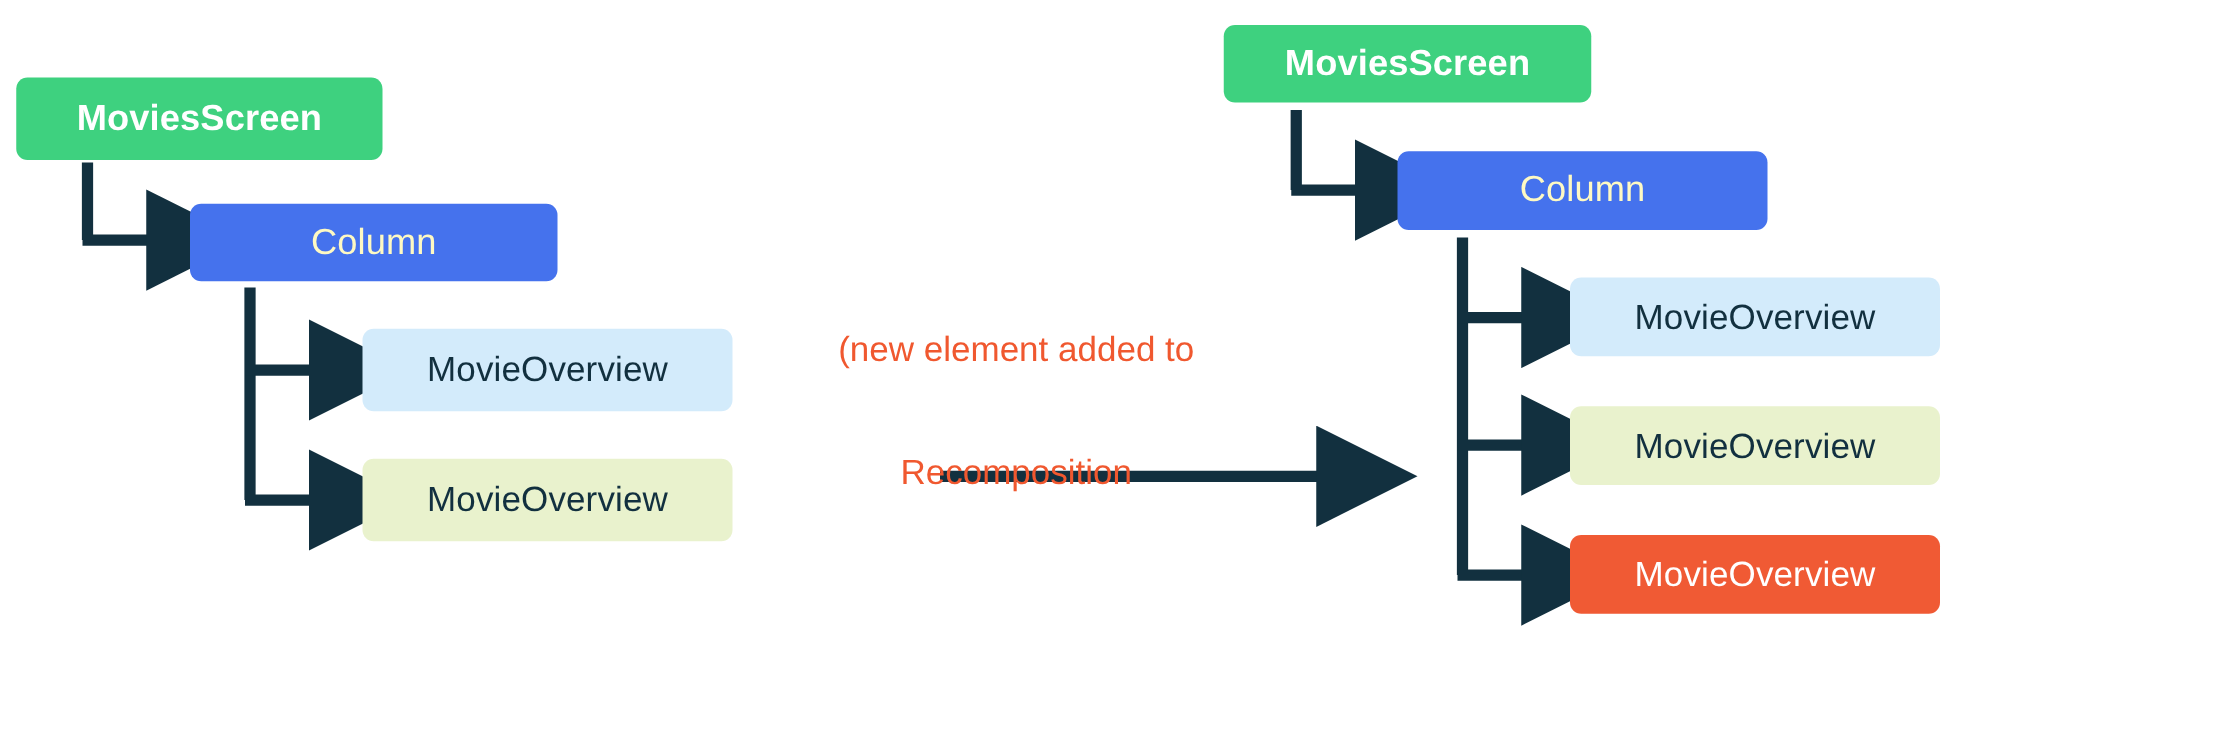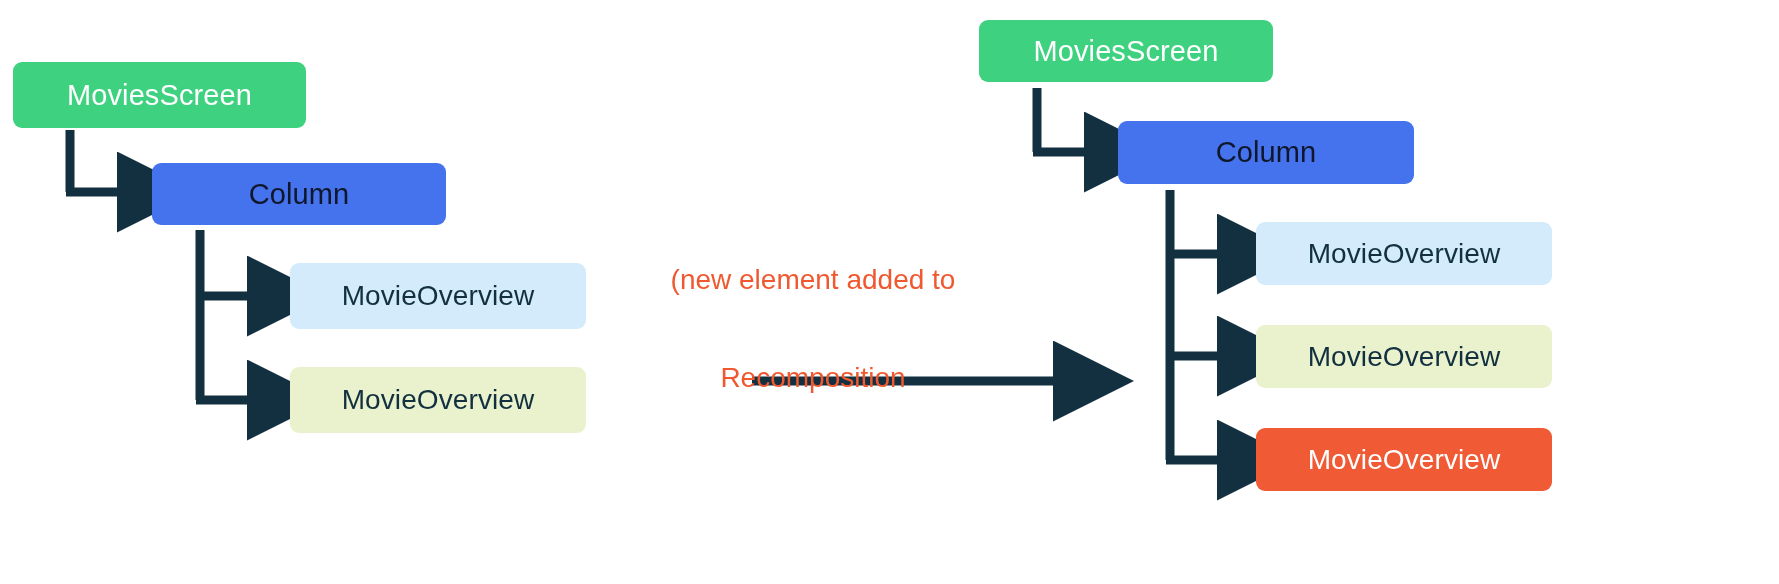--- a/index.html
+++ b/index.html
@@ -25,24 +25,25 @@
     justify-content: center;
     text-align: center;
     font-weight: 400;
     letter-spacing: 0.1px;
     white-space: nowrap;
     line-height: 1;
   }
   .node.screen {
     background: #3ed17f;
     color: #ffffff;
+    font-weight: bold;
   }
   .node.column {
     background: #4572ed;
-    color: #0f172a;
+    color: #fef9c3;
   }
   .node.mo-blue {
     background: #d3ebfb;
     color: #12303f;
   }
   .node.mo-olive {
     background: #e9f2cd;
     color: #12303f;
   }
   .node.mo-orange {

